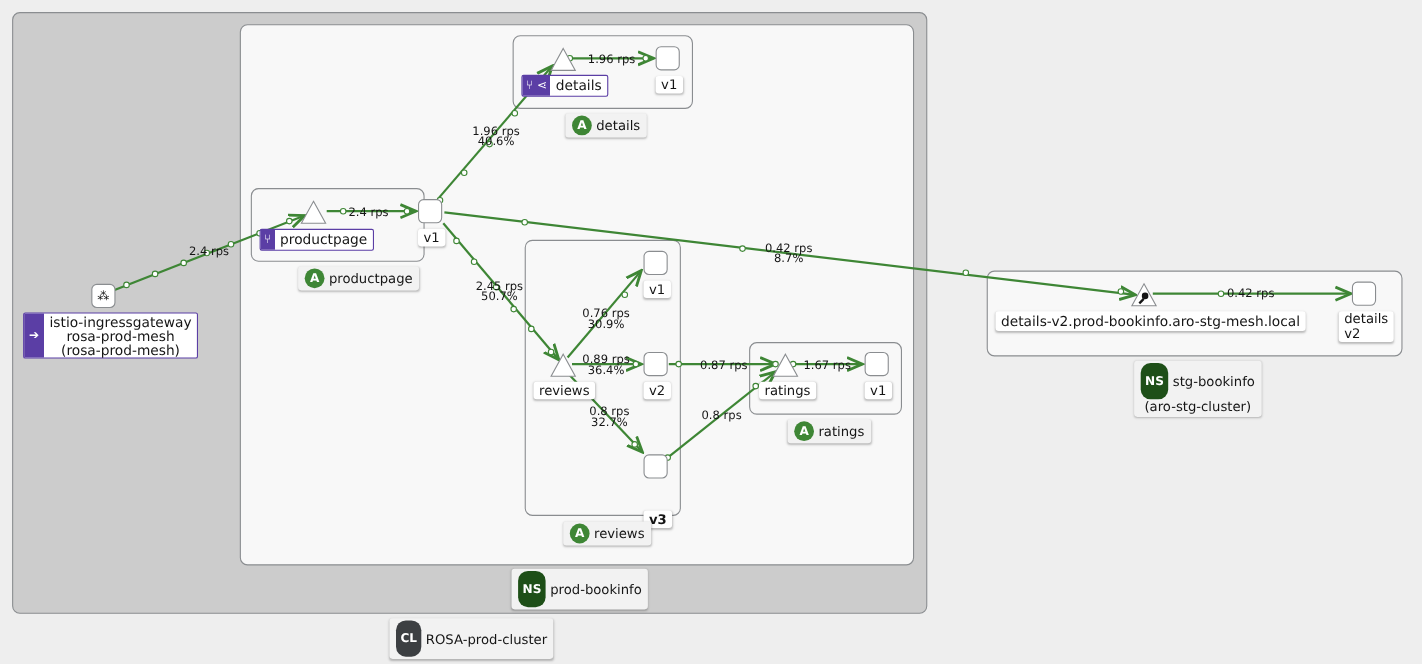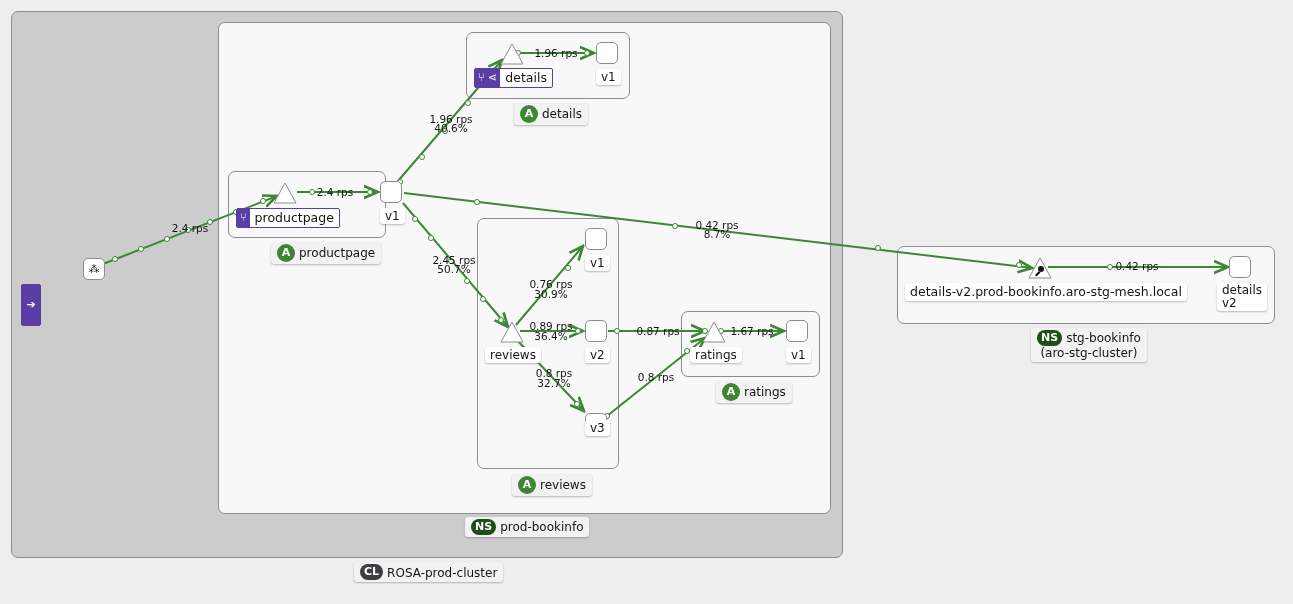--- a/index.html
+++ b/index.html
@@ -6,21 +6,21 @@
   body { width:1293px; height:604px; background:#eeeeee; position:relative; overflow:hidden;
          font-family:"DejaVu Sans", "Liberation Sans", sans-serif; color:#151515; }
   .box { position:absolute; border-radius:7px; box-sizing:border-box; }
   .cluster { left:11px; top:11px; width:832px; height:547px; background:#cccccc; border:1px solid #8a8d90; }
   .ns { left:218px; top:22px; width:613px; height:492px; background:#f8f8f8; border:1px solid #8a8d90; }
   .app { background:#f8f8f8; border:1px solid #8a8d90; }
   .ns2 { left:897px; top:246px; width:378px; height:78px; background:#f8f8f8; border:1px solid #8a8d90; }
   .tag { position:absolute; background:#f2f2f2; border-radius:3px; box-shadow:0 1px 2px rgba(0,0,0,0.25);
          font-size:12px; padding:2px 6px; white-space:nowrap; display:flex; align-items:center; gap:4px; line-height:14px; }
   .badge { display:inline-flex; align-items:center; justify-content:center; color:#fff; font-weight:bold;
-           font-size:11px; border-radius:9px; height:16px; padding:0 4px; min-width:10px; }
+           font-size:11px; border-radius:9px; height:33px; padding:0 4px; min-width:10px; }
   .b-a { background:#3e8635; border-radius:50%; width:18px; height:18px; padding:0; font-size:11px; }
   .b-ns { background:#1e4f18; }
   .b-cl { background:#3c3f42; }
   .lbl { position:absolute; background:#fff; border-radius:3px; box-shadow:0 1px 2px rgba(0,0,0,0.25);
          font-size:12px; padding:1px 5px; white-space:nowrap; text-align:left; line-height:14px; }
   .lblp { position:absolute; display:flex; background:#fff; border:1px solid #5b3ea5; border-radius:2px;
           font-size:12.5px; line-height:18px; height:20px; box-sizing:border-box; }
   .lblp .pre { background:#5b3ea5; color:#fff; display:flex; align-items:center; justify-content:center; padding:0 3px; font-size:11px; }
   .lblp .txt { padding:0 5px; white-space:nowrap; }
   .sq { position:absolute; width:22px; height:22px; background:#fff; border:1px solid #8a8d90; border-radius:5px; box-sizing:border-box;
@@ -132,20 +132,25 @@
     <circle cx="1242" cy="265" r="3"></circle>
       <path d="M1240,267 L1236,271 L1237.5,272.5 L1241.5,268.5 Z"></path>
   </g>
 </svg>
 
 <div class="sq" style="left:83px;top:258px;">
     <span>⁂</span>
   </div>
 <div class="lblp" style="left:21px;top:284px;height:42px;">
   <span class="pre" style="width:12px;">➔</span>
+  <span class="txt" style="line-height:13px;padding-top:1px;text-align:center;">
+    <span>istio-ingressgateway</span><br>
+    <span>rosa-prod-mesh</span><br>
+    <span>(rosa-prod-mesh)</span>
+  </span>
 </div>
 
 <div class="lblp" style="left:236px;top:208px;">
   <span class="pre">⑂</span>
   <span class="txt">productpage</span>
 </div>
 <div class="sq" style="left:380px;top:181px;"></div>
 <div class="lbl" style="left:380px;top:208px;">v1</div>
 <div class="tag" style="left:271px;top:242px;">
   <span class="badge b-a">A</span>
@@ -162,21 +167,21 @@
   <span class="badge b-a">A</span>
   <span>details</span>
 </div>
 
 <div class="lbl" style="left:485px;top:347px;">reviews</div>
 <div class="sq" style="left:585px;top:228px;"></div>
 <div class="lbl" style="left:585px;top:255px;">v1</div>
 <div class="sq" style="left:585px;top:320px;"></div>
 <div class="lbl" style="left:585px;top:347px;">v2</div>
 <div class="sq" style="left:585px;top:413px;"></div>
-<div class="lbl" style="left:585px;top:420px;">v3</div>
+<div class="lbl" style="left:585px;top:464px;font-weight:bold;">v3</div>
 <div class="tag" style="left:512px;top:474px;">
   <span class="badge b-a">A</span>
   <span>reviews</span>
 </div>
 
 <div class="lbl" style="left:690px;top:347px;">ratings</div>
 <div class="sq" style="left:786px;top:320px;"></div>
 <div class="lbl" style="left:786px;top:347px;">v1</div>
 <div class="tag" style="left:716px;top:381px;">
   <span class="badge b-a">A</span>
@@ -194,16 +199,16 @@
     <span class="badge b-ns">NS</span>
     <span>stg-bookinfo</span>
   </span>
   <span>(aro-stg-cluster)</span>
 </div>
 
 <div class="tag" style="left:465px;top:517px;">
   <span class="badge b-ns">NS</span>
   <span>prod-bookinfo</span>
 </div>
-<div class="tag" style="left:354px;top:562px;align-items:flex-end;">
+<div class="tag" style="left:354px;top:562px;">
   <span class="badge b-cl">CL</span>
   <span>ROSA-prod-cluster</span>
 </div>
 
 </body></html>

